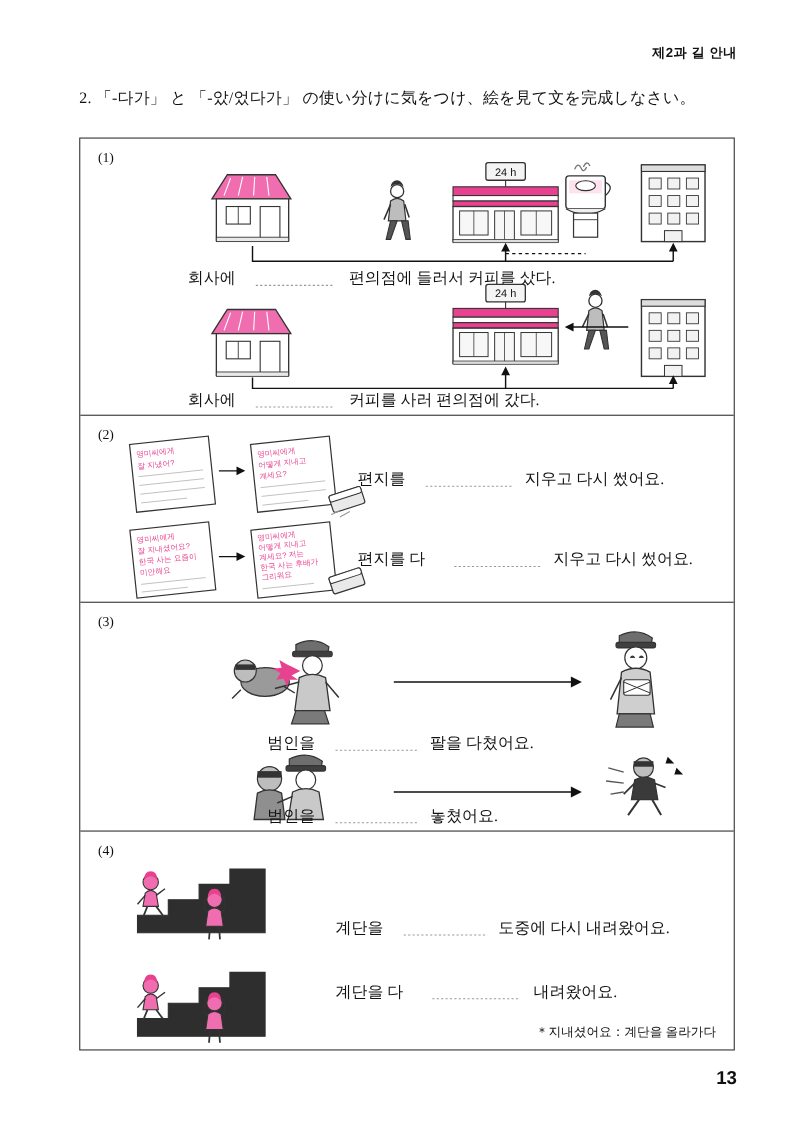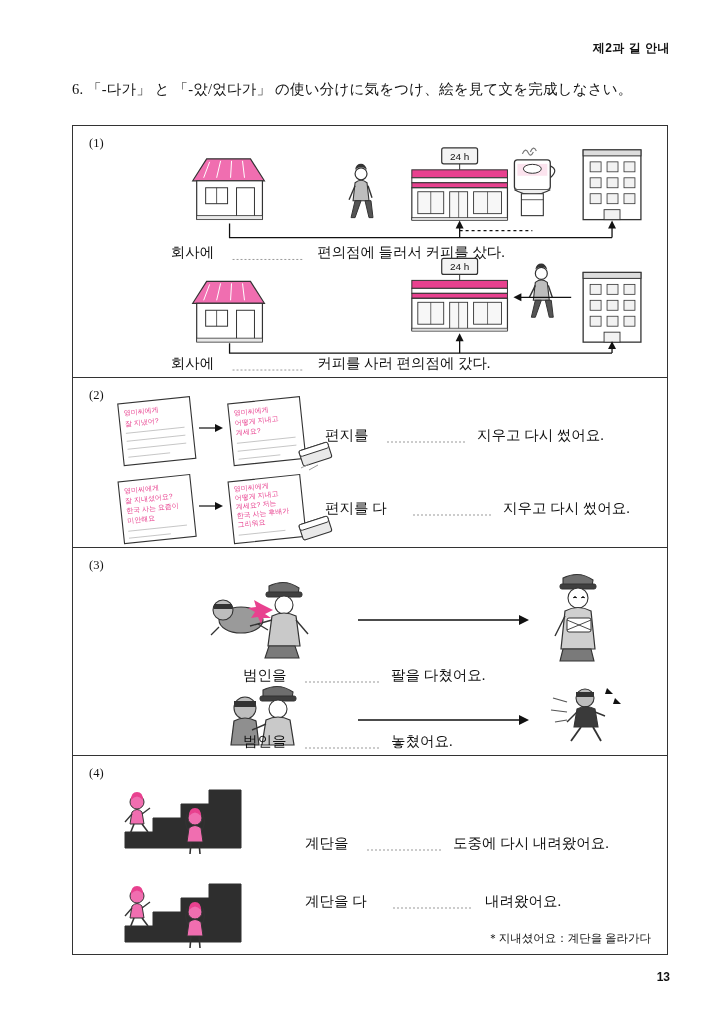--- a/index.html
+++ b/index.html
@@ -67,38 +67,38 @@
     right: 16px;
     bottom: 8px;
     font-size: 11.5px;
     white-space: nowrap;
   }
   .pageno {
     position: absolute;
     right: 55px;
     top: 970px;
     font-family: "Liberation Sans", "DejaVu Sans", sans-serif;
-    font-size: 12px;
+    font-size: 17px;
     font-weight: bold;
   }
 
   
   .s1 { height: 252px; }
   .art1 { position: absolute; left: 0; top: 0; width: 100%; height: 100%; }
 
   svg { display: block; }
 </style>
 </head>
 <body>
 
 <div class="page">
 
   <div class="header">제2과  길 안내</div>
 
-  <div class="instruction">6. 「‐다가」 と 「‐았/었다가」 の使い分けに気をつけ、絵を見て文を完成しなさい。</div>
+  <div class="instruction">2. 「‐다가」 と 「‐았/었다가」 の使い分けに気をつけ、絵を見て文を完成しなさい。</div>
 
   <div class="box">
 
     <div class="section s1">
       <div class="sec-num">(1)</div>
 
       <svg class="art1" width="596" height="252" viewBox="0 0 596 252">
 
         <g>
           <polygon points="120,55 192,55 178,33 134,33" fill="#f06eb0" stroke="#333" stroke-width="1.2"></polygon>

